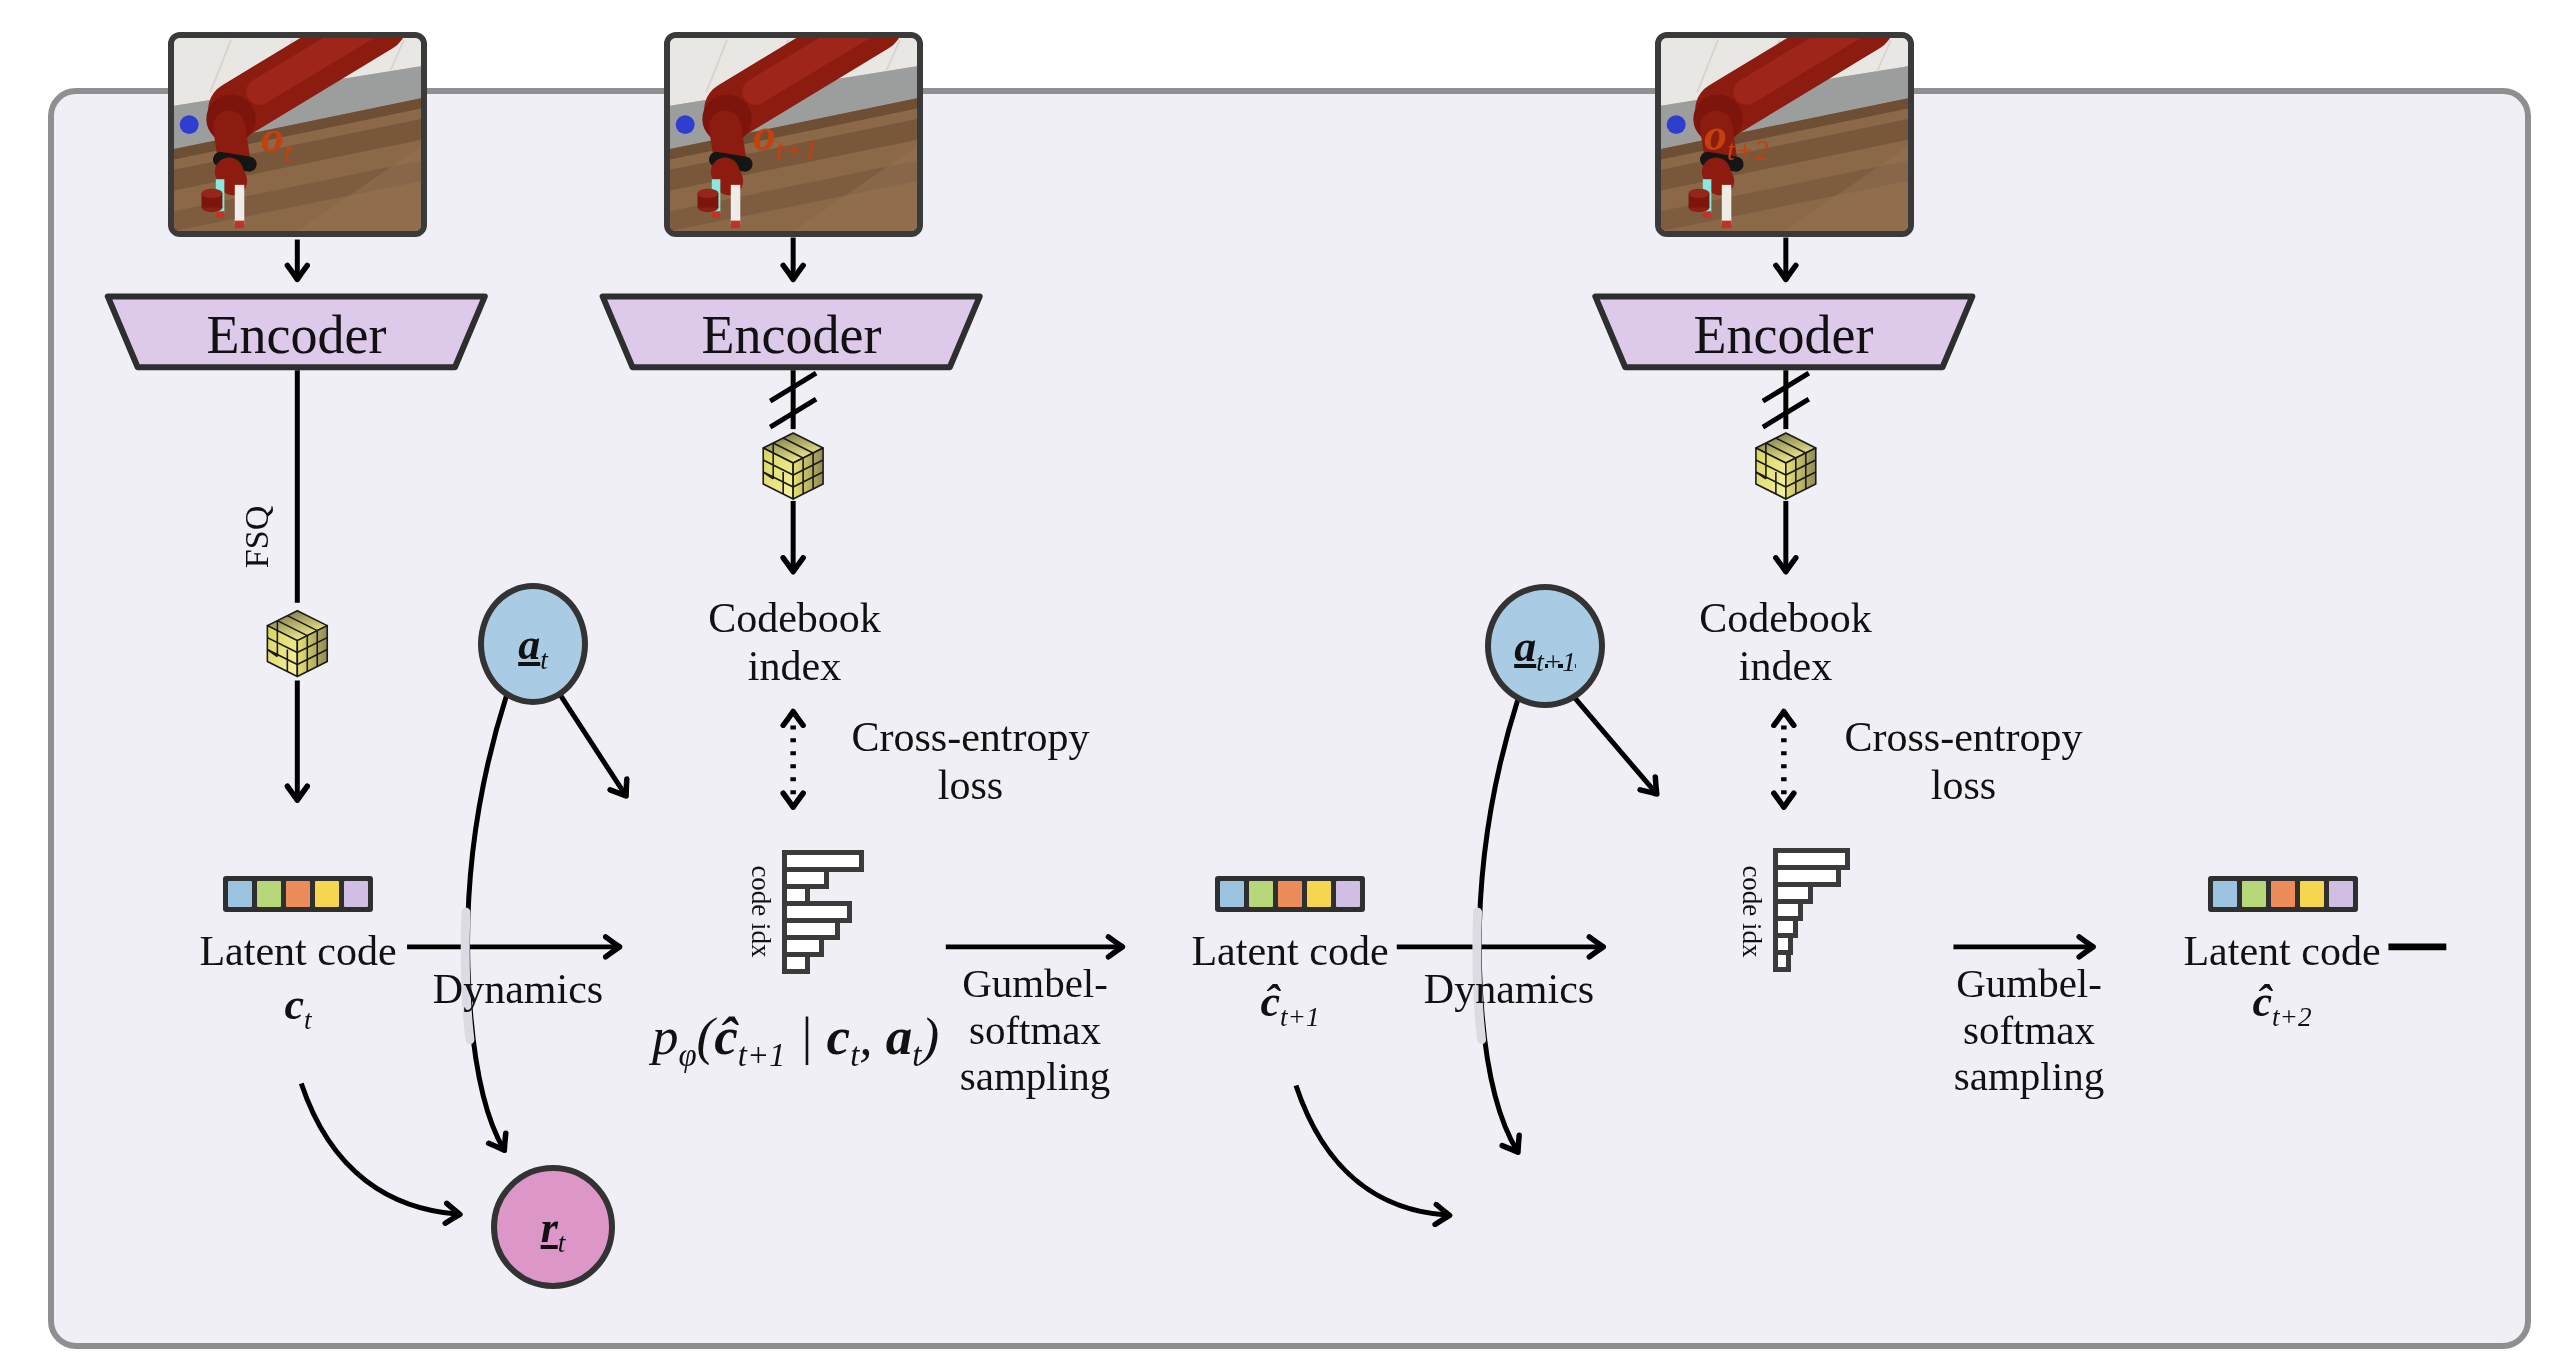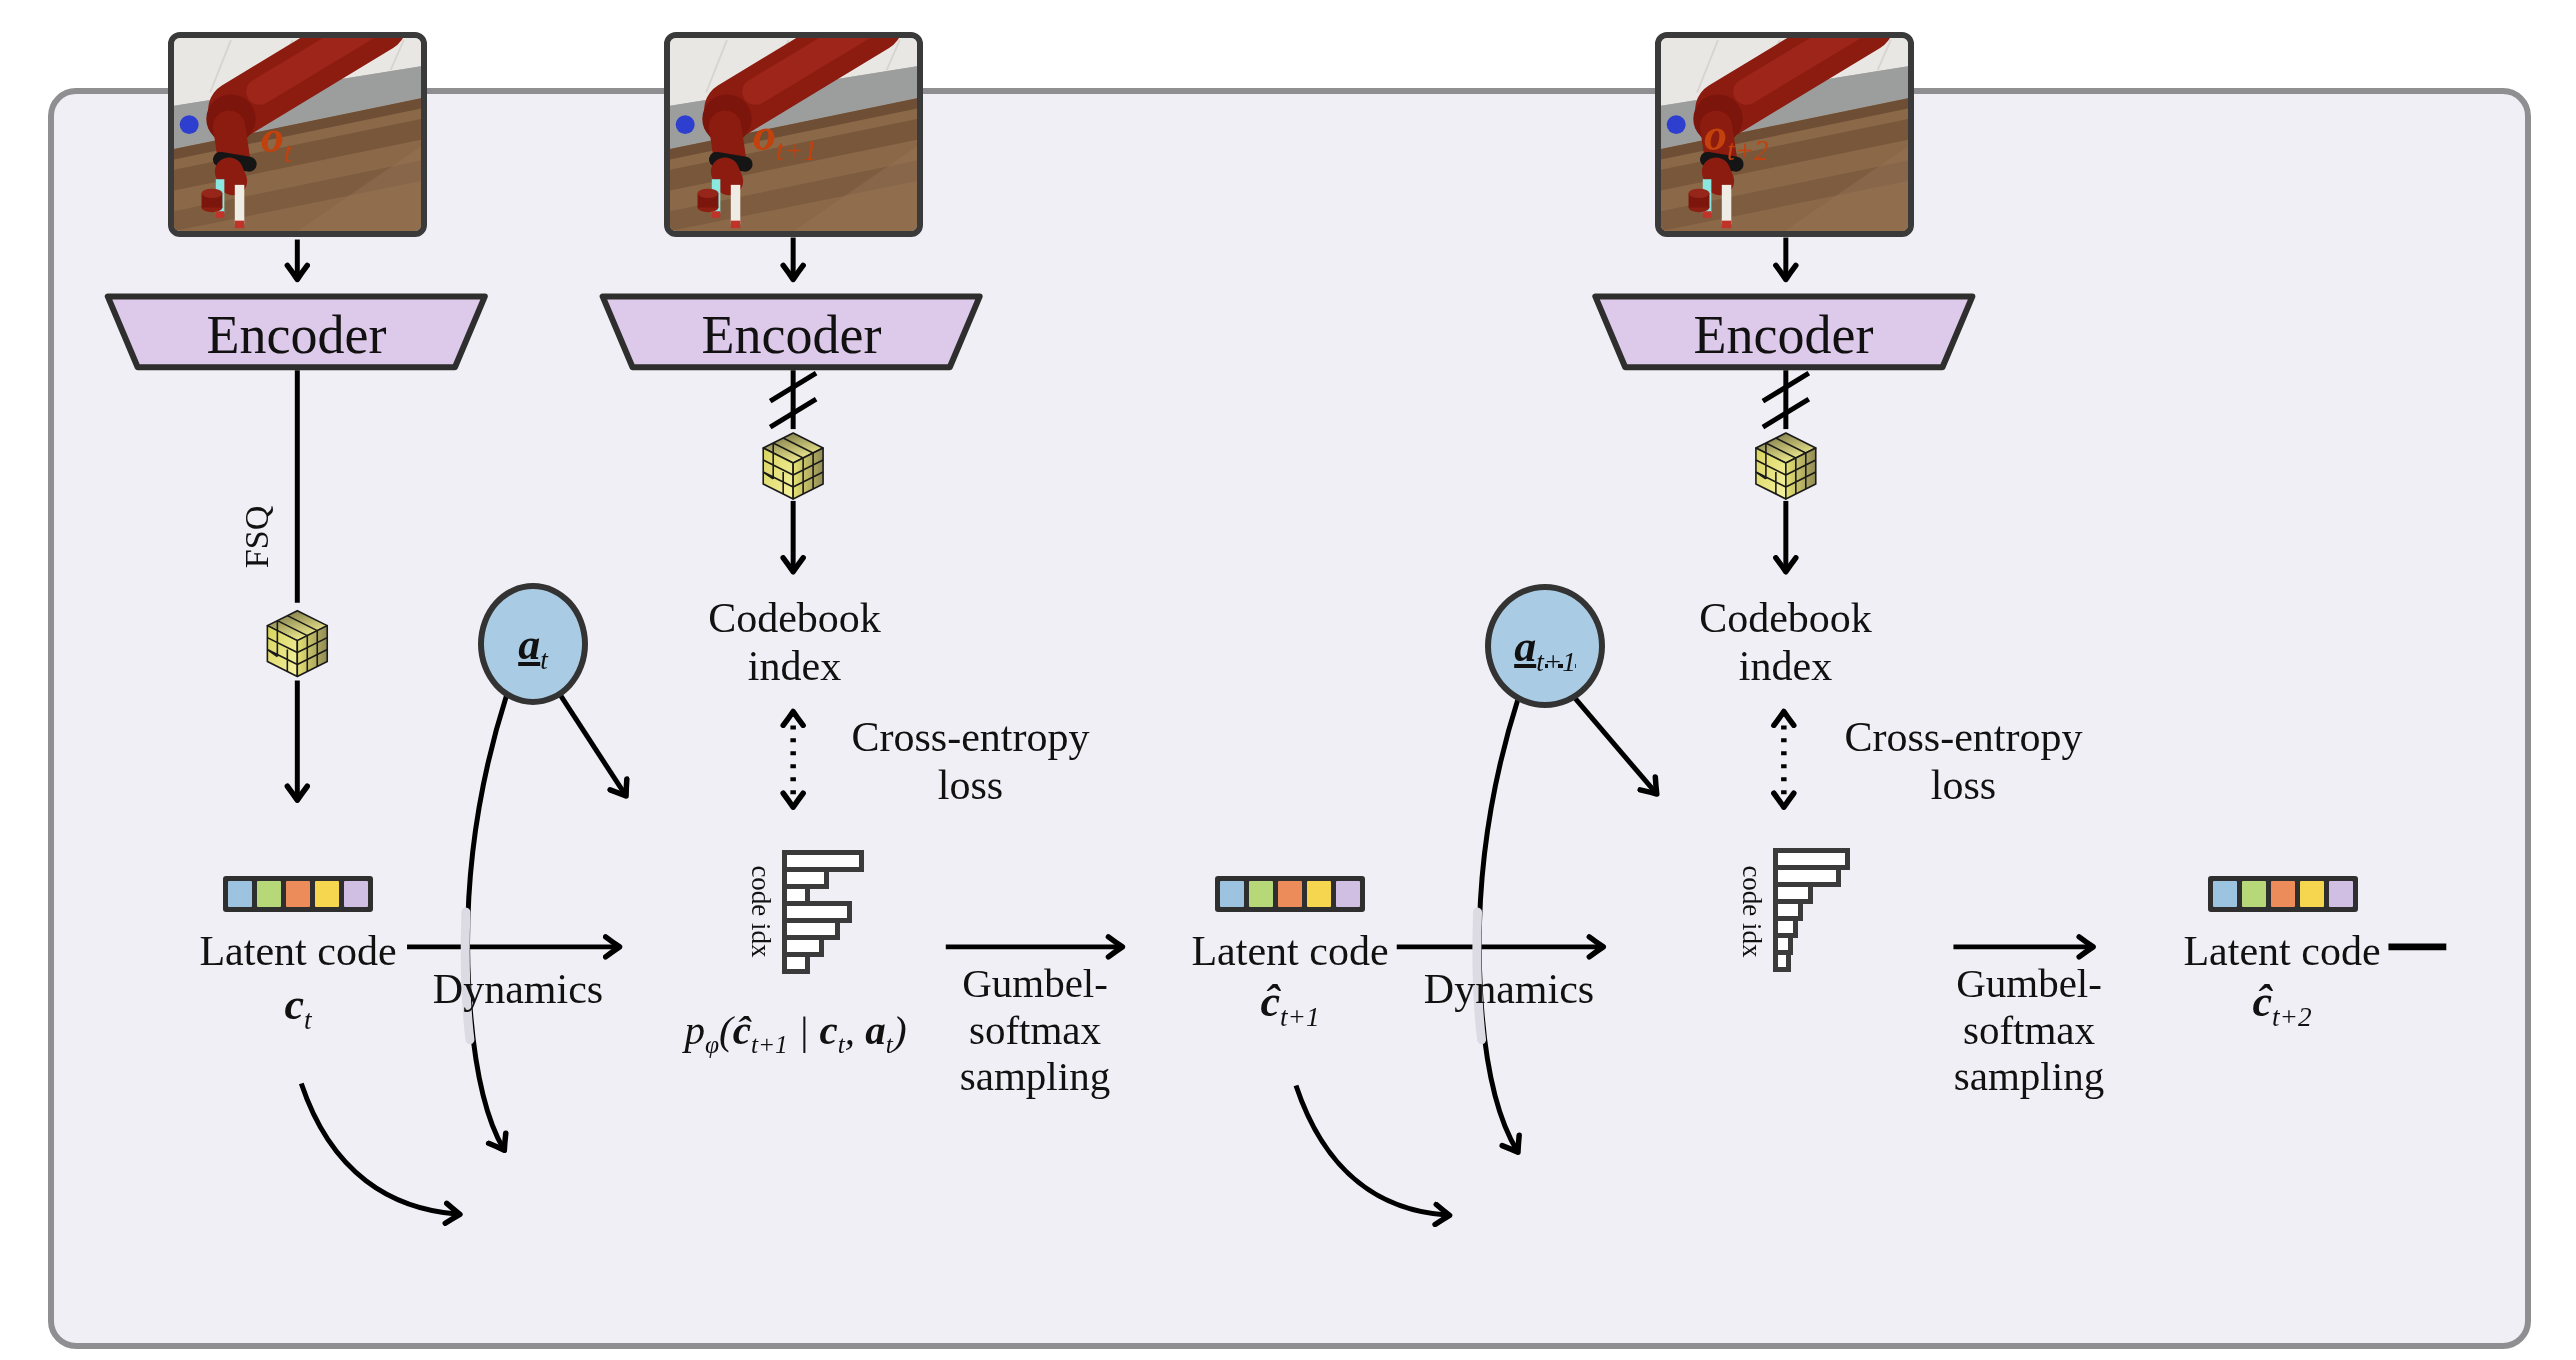--- a/index.html
+++ b/index.html
@@ -29,21 +29,21 @@
   
   .node{border:6px solid #333333;border-radius:50%;display:flex;
         align-items:center;justify-content:center;z-index:3;}
   .node .mathtext{font-size:44px;text-decoration:underline;}
   
   .hist{z-index:3;}
   .hist .bar{height:22px;margin-top:-5px;border:5px solid #3b3b3b;
              background:#ffffff;box-sizing:border-box;}
   .hist .bar:first-child{margin-top:0;}
   .codeidx{font-size:27px;font-style:normal;white-space:nowrap;text-align:center;z-index:3;}
-  .formula{font-size:41px;text-align:center;white-space:nowrap;}
+  .formula{font-size:53px;text-align:center;white-space:nowrap;}
 </style>
 </head>
 <body>
 
 <div id="stage">
 
   <div class="abs frame"></div>
 
   <svg id="wires" width="2576" height="1361" viewBox="0 0 2582 1364">
     <defs>
@@ -274,15 +274,18 @@
     <div>sampling</div>
   </div>
 
   <div class="abs node" style="left:478px;top:583px;width:98px;height:110px;background:#a9cce4;">
     <span class="mathtext"><b>a</b><sub>t</sub></span>
   </div>
   <div class="abs node" style="left:1485px;top:584px;width:108px;height:112px;background:#a9cce4;">
     <span class="mathtext"><b>a</b><sub>t+1</sub></span>
   </div>
 
+  <div class="abs node" style="left:491px;top:1165px;width:112px;height:112px;background:#dd96c8;">
+    <span class="mathtext"><b>r</b><sub>t</sub></span>
+  </div>
 
 </div>
 
 
 </body></html>

